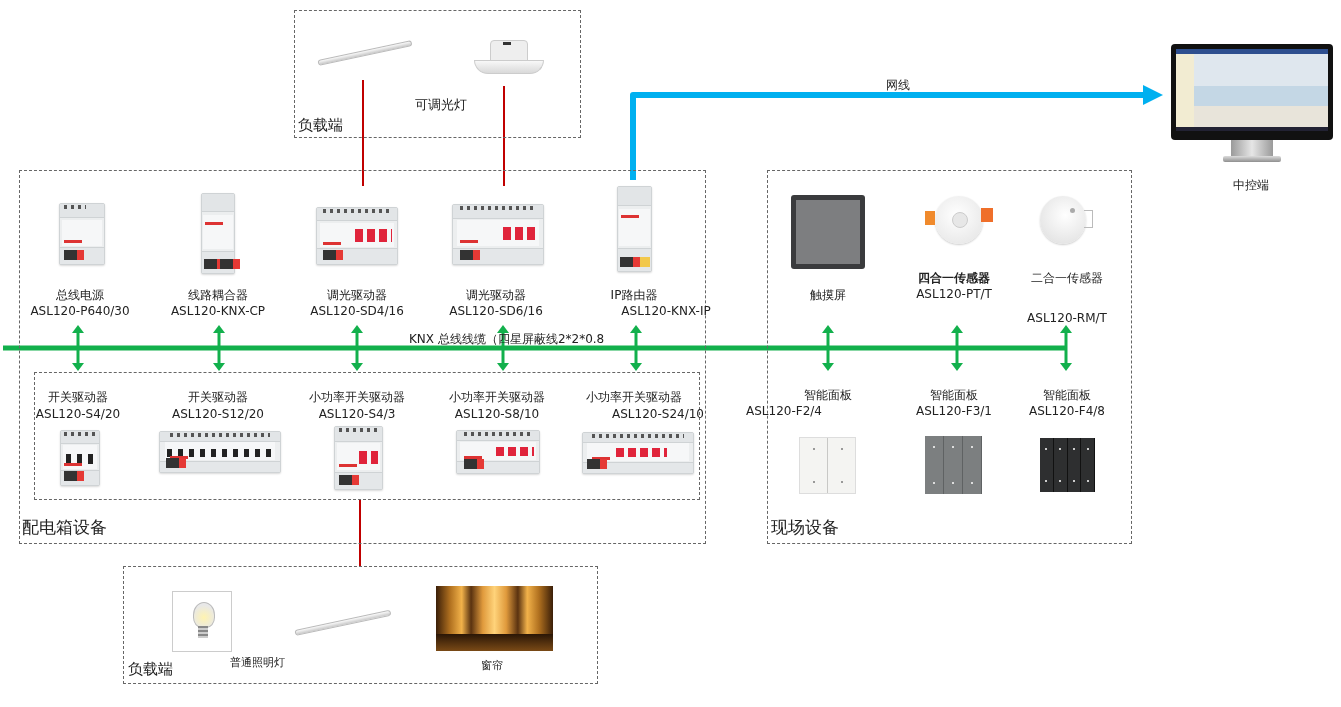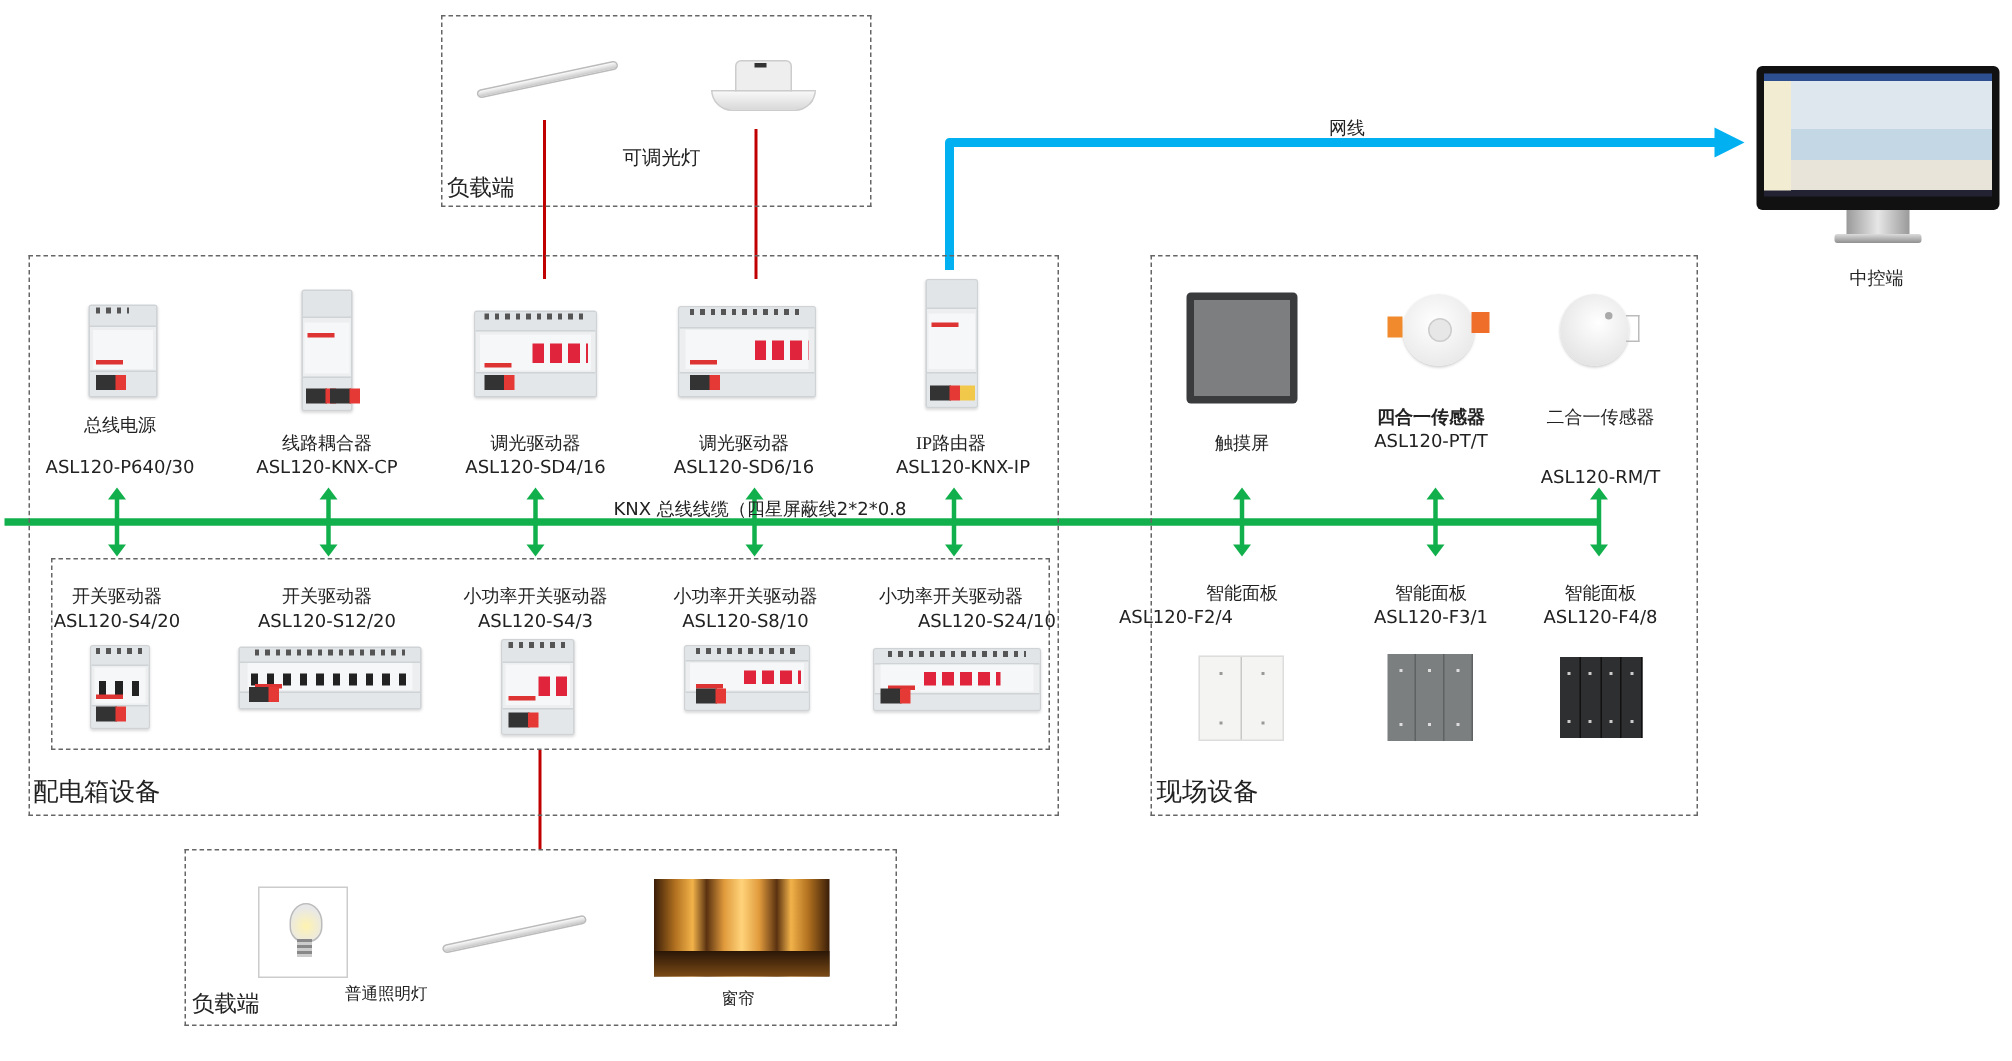--- a/index.html
+++ b/index.html
@@ -163,30 +163,30 @@
 <div class="din" style="left:617px;top:186px;width:35px;height:86px;">
   <div class="top"></div>
     <div class="panel"></div>
     <div class="logo" style="top:33%"></div>
     <div class="bot">
       <div class="term" style="left:2px"></div>
       <div class="ylw" style="left:22px"></div>
     </div>
 </div>
 
-<div class="lbl" style="left:80px;top:275px;">总线电源</div>
+<div class="lbl" style="left:80px;top:287px;">总线电源</div>
 <div class="lbl" style="left:80px;top:303px;">ASL120-P640/30</div>
 <div class="lbl" style="left:218px;top:287px;">线路耦合器</div>
 <div class="lbl" style="left:218px;top:303px;">ASL120-KNX-CP</div>
 <div class="lbl" style="left:357px;top:287px;">调光驱动器</div>
 <div class="lbl" style="left:357px;top:303px;">ASL120-SD4/16</div>
 <div class="lbl" style="left:496px;top:287px;">调光驱动器</div>
 <div class="lbl" style="left:496px;top:303px;">ASL120-SD6/16</div>
-<div class="lbl" style="left:634px;top:287px;font-family:Liberation Serif, serif;">IP路由器</div>
-<div class="lbl" style="left:642px;top:303px;">ASL120-KNX-IP</div>
+<div class="lbl" style="left:634px;top:287px;">IP路由器</div>
+<div class="lbl" style="left:666px;top:303px;">ASL120-KNX-IP</div>
 
 <div class="abs" style="left:409px;top:331px;font-size:12px;white-space:nowrap;">KNX 总线线缆（四星屏蔽线2*2*0.8</div>
 
 <div class="lbl" style="left:78px;top:389px;">开关驱动器</div>
 <div class="lbl" style="left:78px;top:406px;">ASL120-S4/20</div>
 <div class="lbl" style="left:218px;top:389px;">开关驱动器</div>
 <div class="lbl" style="left:218px;top:406px;">ASL120-S12/20</div>
 <div class="lbl" style="left:357px;top:389px;">小功率开关驱动器</div>
 <div class="lbl" style="left:357px;top:406px;">ASL120-S4/3</div>
 <div class="lbl" style="left:497px;top:389px;">小功率开关驱动器</div>

